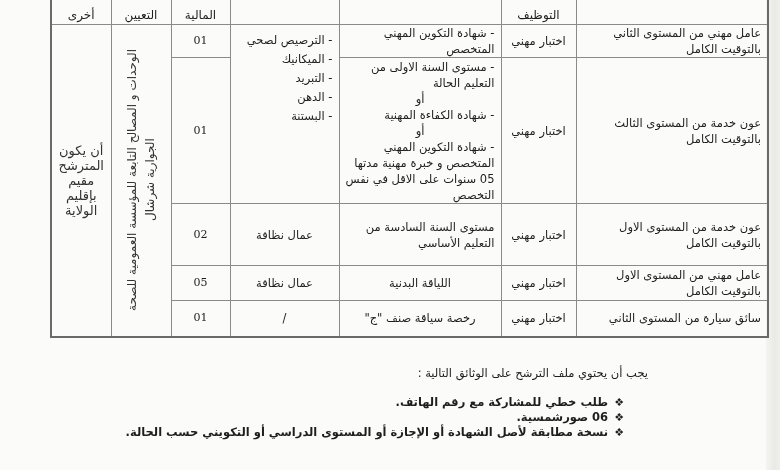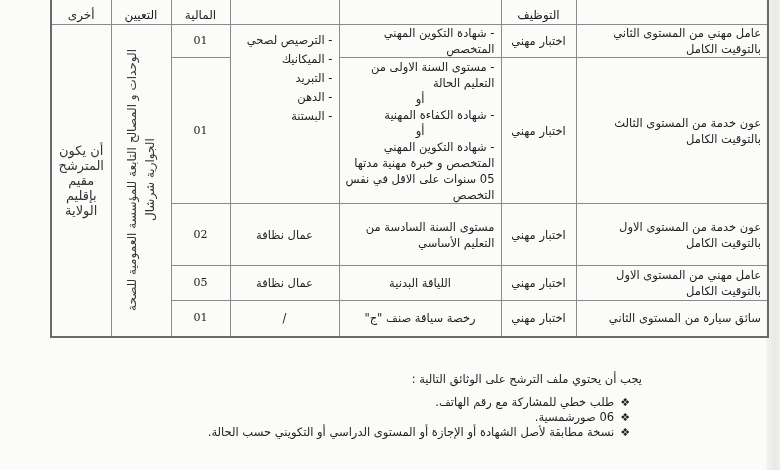--- a/index.html
+++ b/index.html
@@ -34,22 +34,22 @@
   .spec-list { list-style:none; margin:0; padding:0 0 0 0; text-align:right; line-height:19px; }
   .vert {
     writing-mode:vertical-rl; transform:rotate(180deg);
     text-align:center; line-height:18px; font-size:12px; margin:auto; color:#333;
   }
   .other { text-align:center; font-size:13px; line-height:15px; color:#333; }
   .docs {
     position:absolute; right:12px; top:366px; width:760px;
     direction:rtl; font-size:11.5px; line-height:15px;
   }
-  .docs .intro { padding-right:120px; margin:6px; }
-  .docs ul { list-style:none; margin:8px; padding:0 130px 0 0; }
+  .docs .intro { padding-right:120px; margin:0; }
+  .docs ul { list-style:none; margin:14px; padding:0 130px 0 0;font-weight:bold; }
   .docs li { white-space:nowrap; }
   .bullet { display:inline-block; margin-left:6px; font-size:11px; }
 </style>
 </head>
 <body>
 
 <div class="scan-edge"></div>
 
 <table class="jobs">
   <colgroup>

